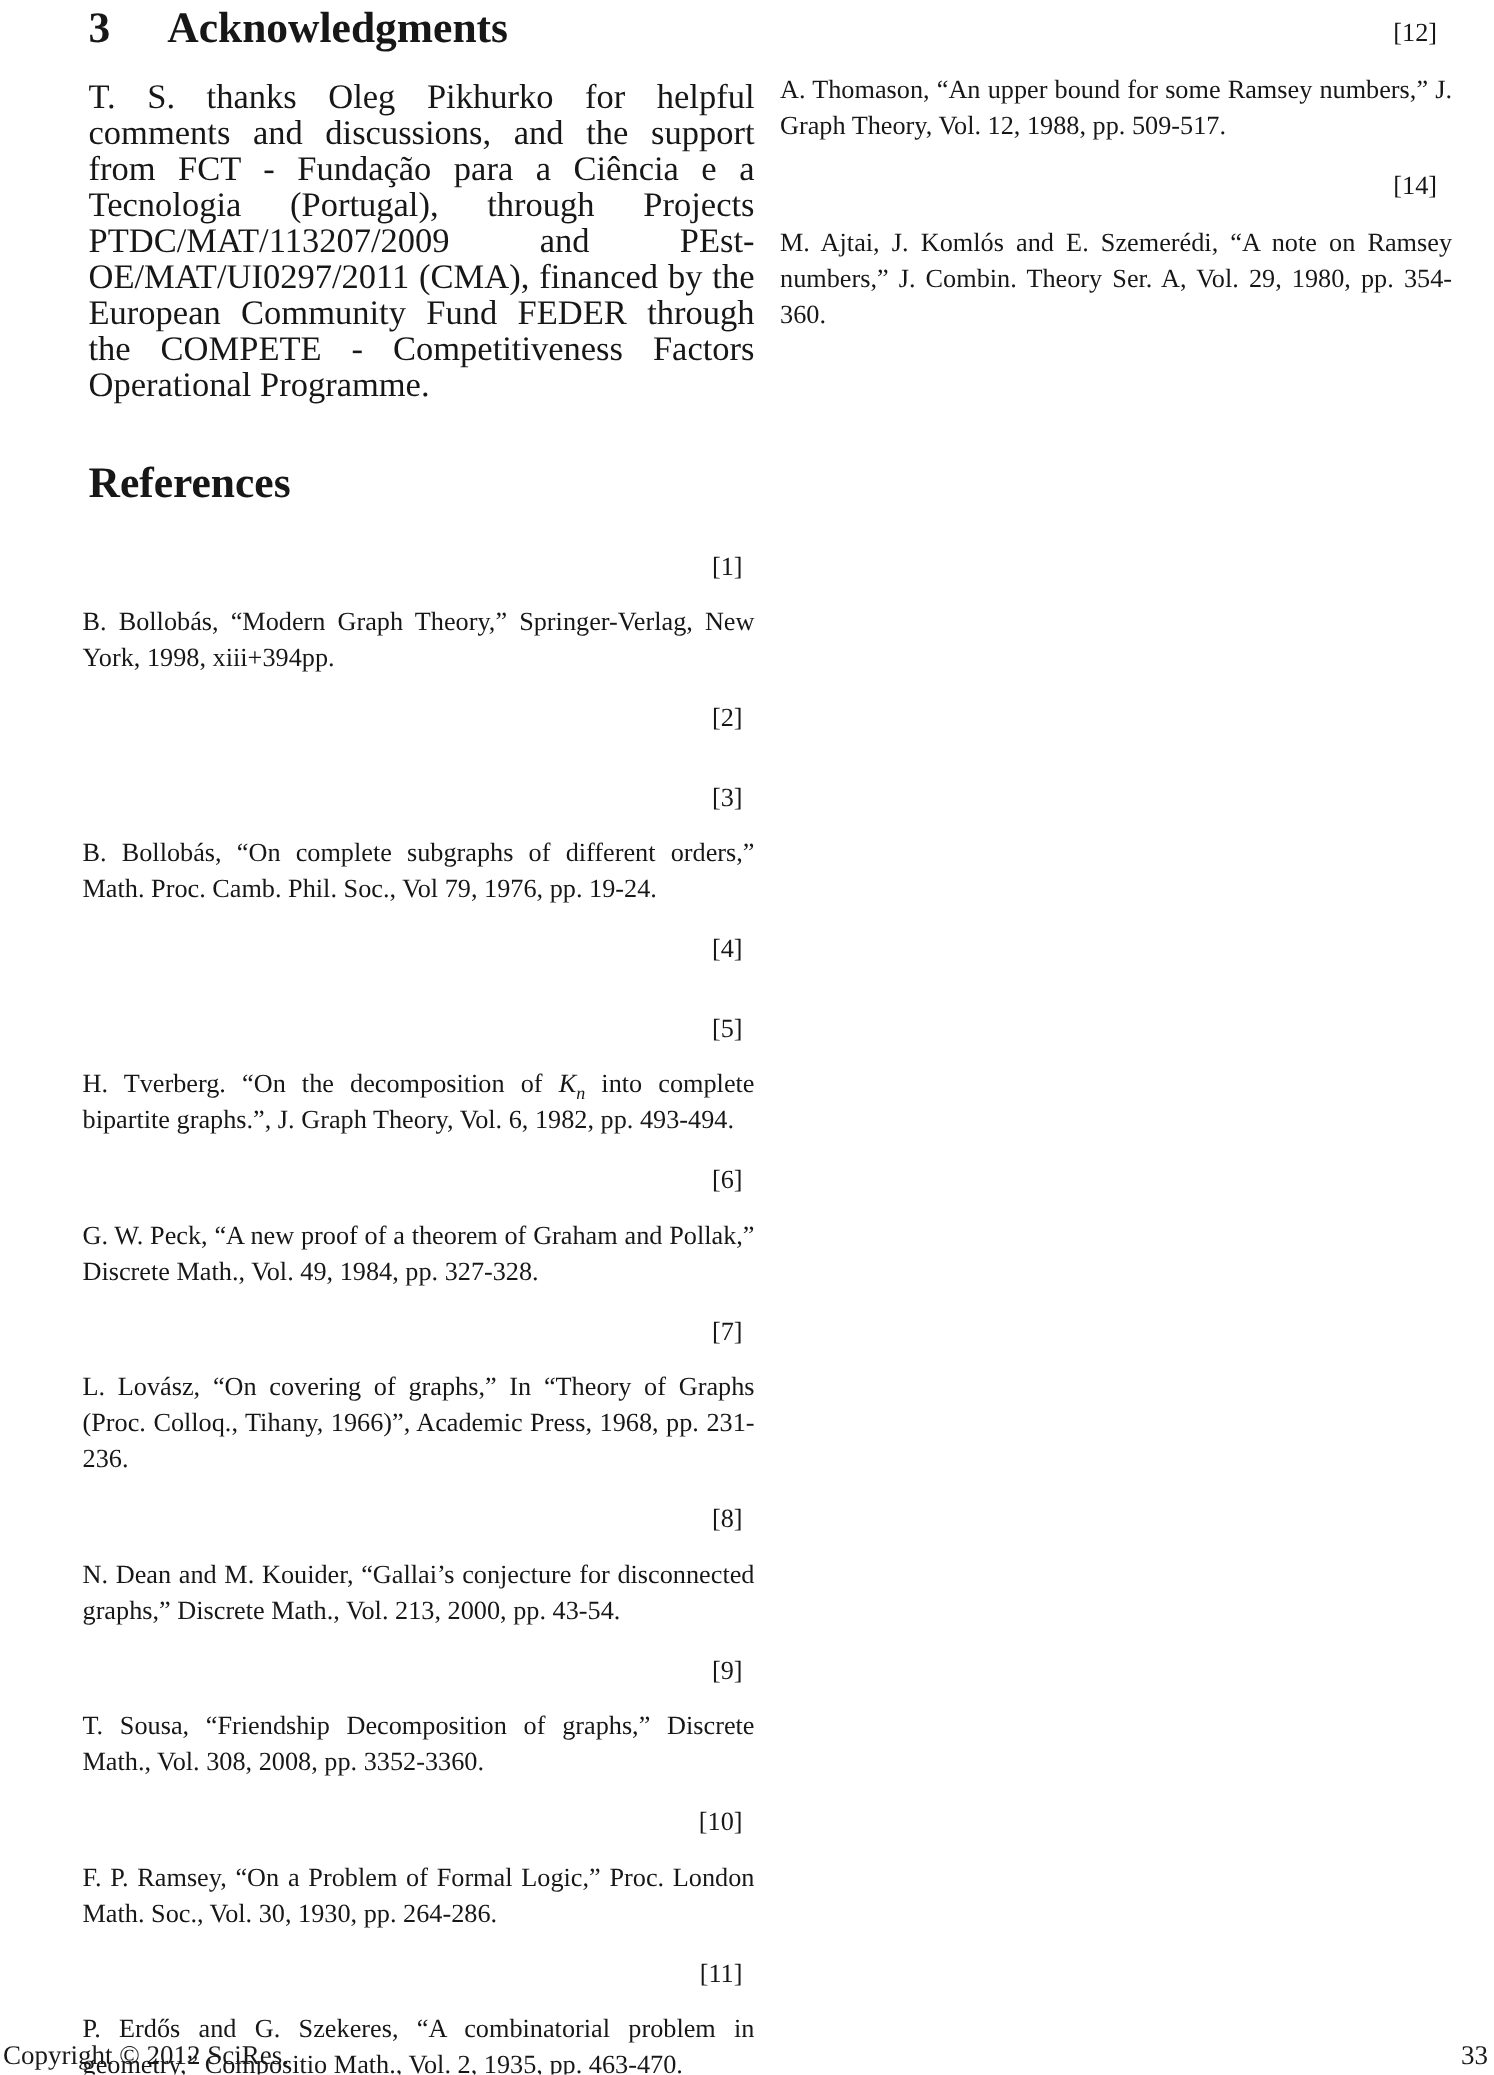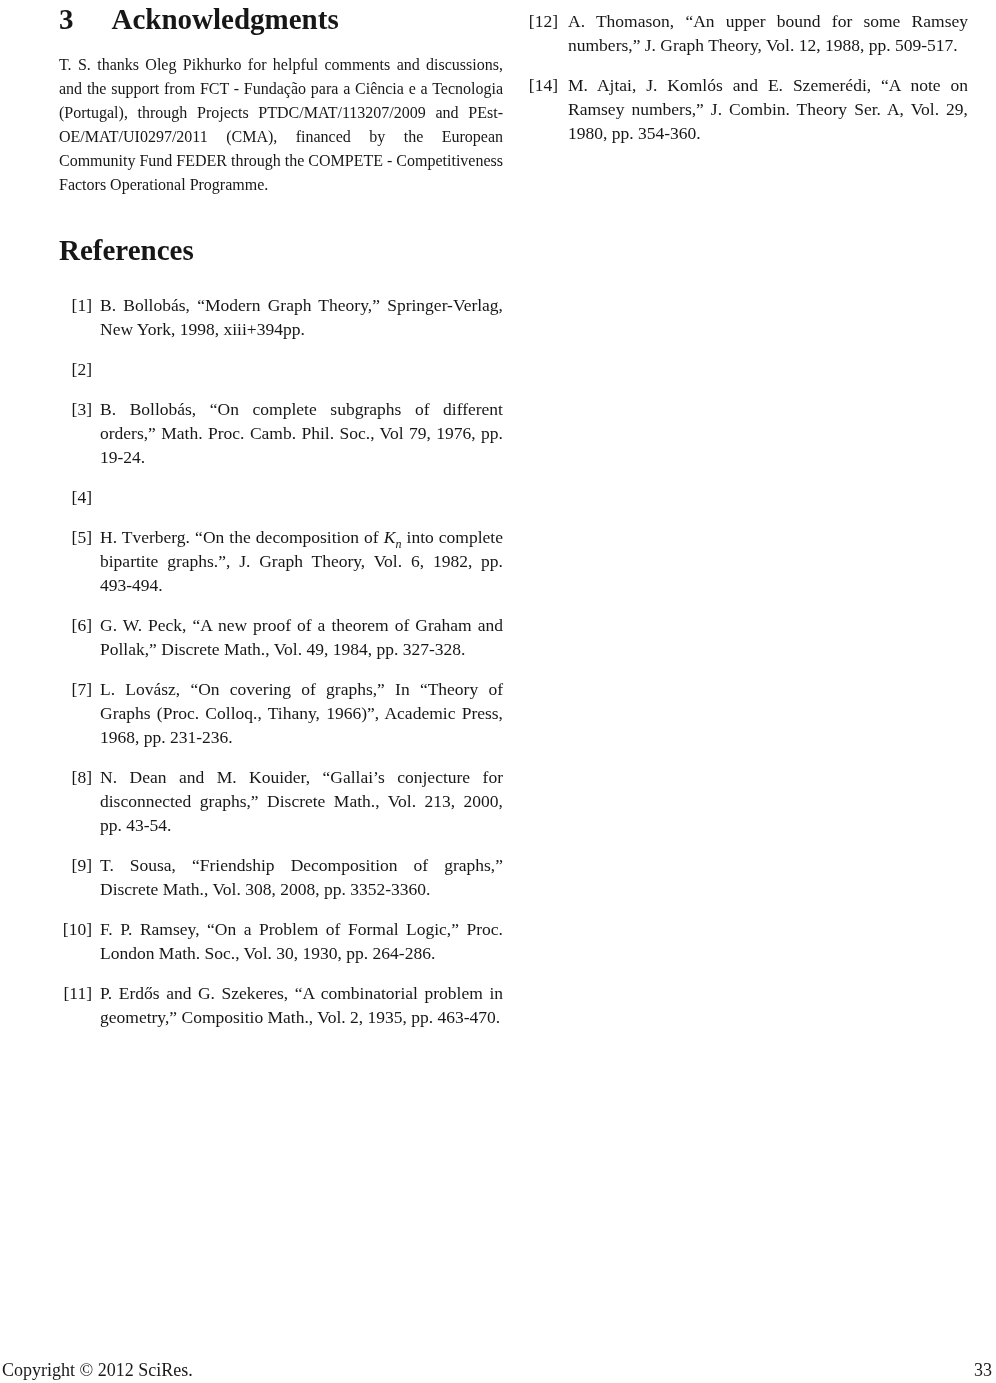--- a/index.html
+++ b/index.html
@@ -31,39 +31,40 @@
     font-size: 29px;
     line-height: 1.1;
     font-weight: bold;
     margin: 0;
     white-space: nowrap;
   }
   .sec-num { display: inline-block; margin-right: 38px; }
 
   .body-par {
     margin: 17px 0 0 0;
-    font-size: 16px;
+    font-size: 23px;
     line-height: 24px;
     text-align: justify;
   }
 
   .refs-heading { margin-top: 38px; }
 
   .ref-list {
     list-style: none;
     margin: 26px 0 0 0;
     padding: 0;
     font-size: 17.5px;
     line-height: 24px;
   }
   .col-right .ref-list { margin-top: 0; }
 
   .ref-item {
     display: flex;
     margin: 0 0 16px 0;
+    flex-direction: column;
   }
   .col-left .ref-item { margin-left: -4px; }
   .ref-label {
     flex: 0 0 37px;
     text-align: right;
     margin-right: 8px;
   }
   .col-right .ref-label {
     flex: 0 0 38px;
     margin-right: 10px;

